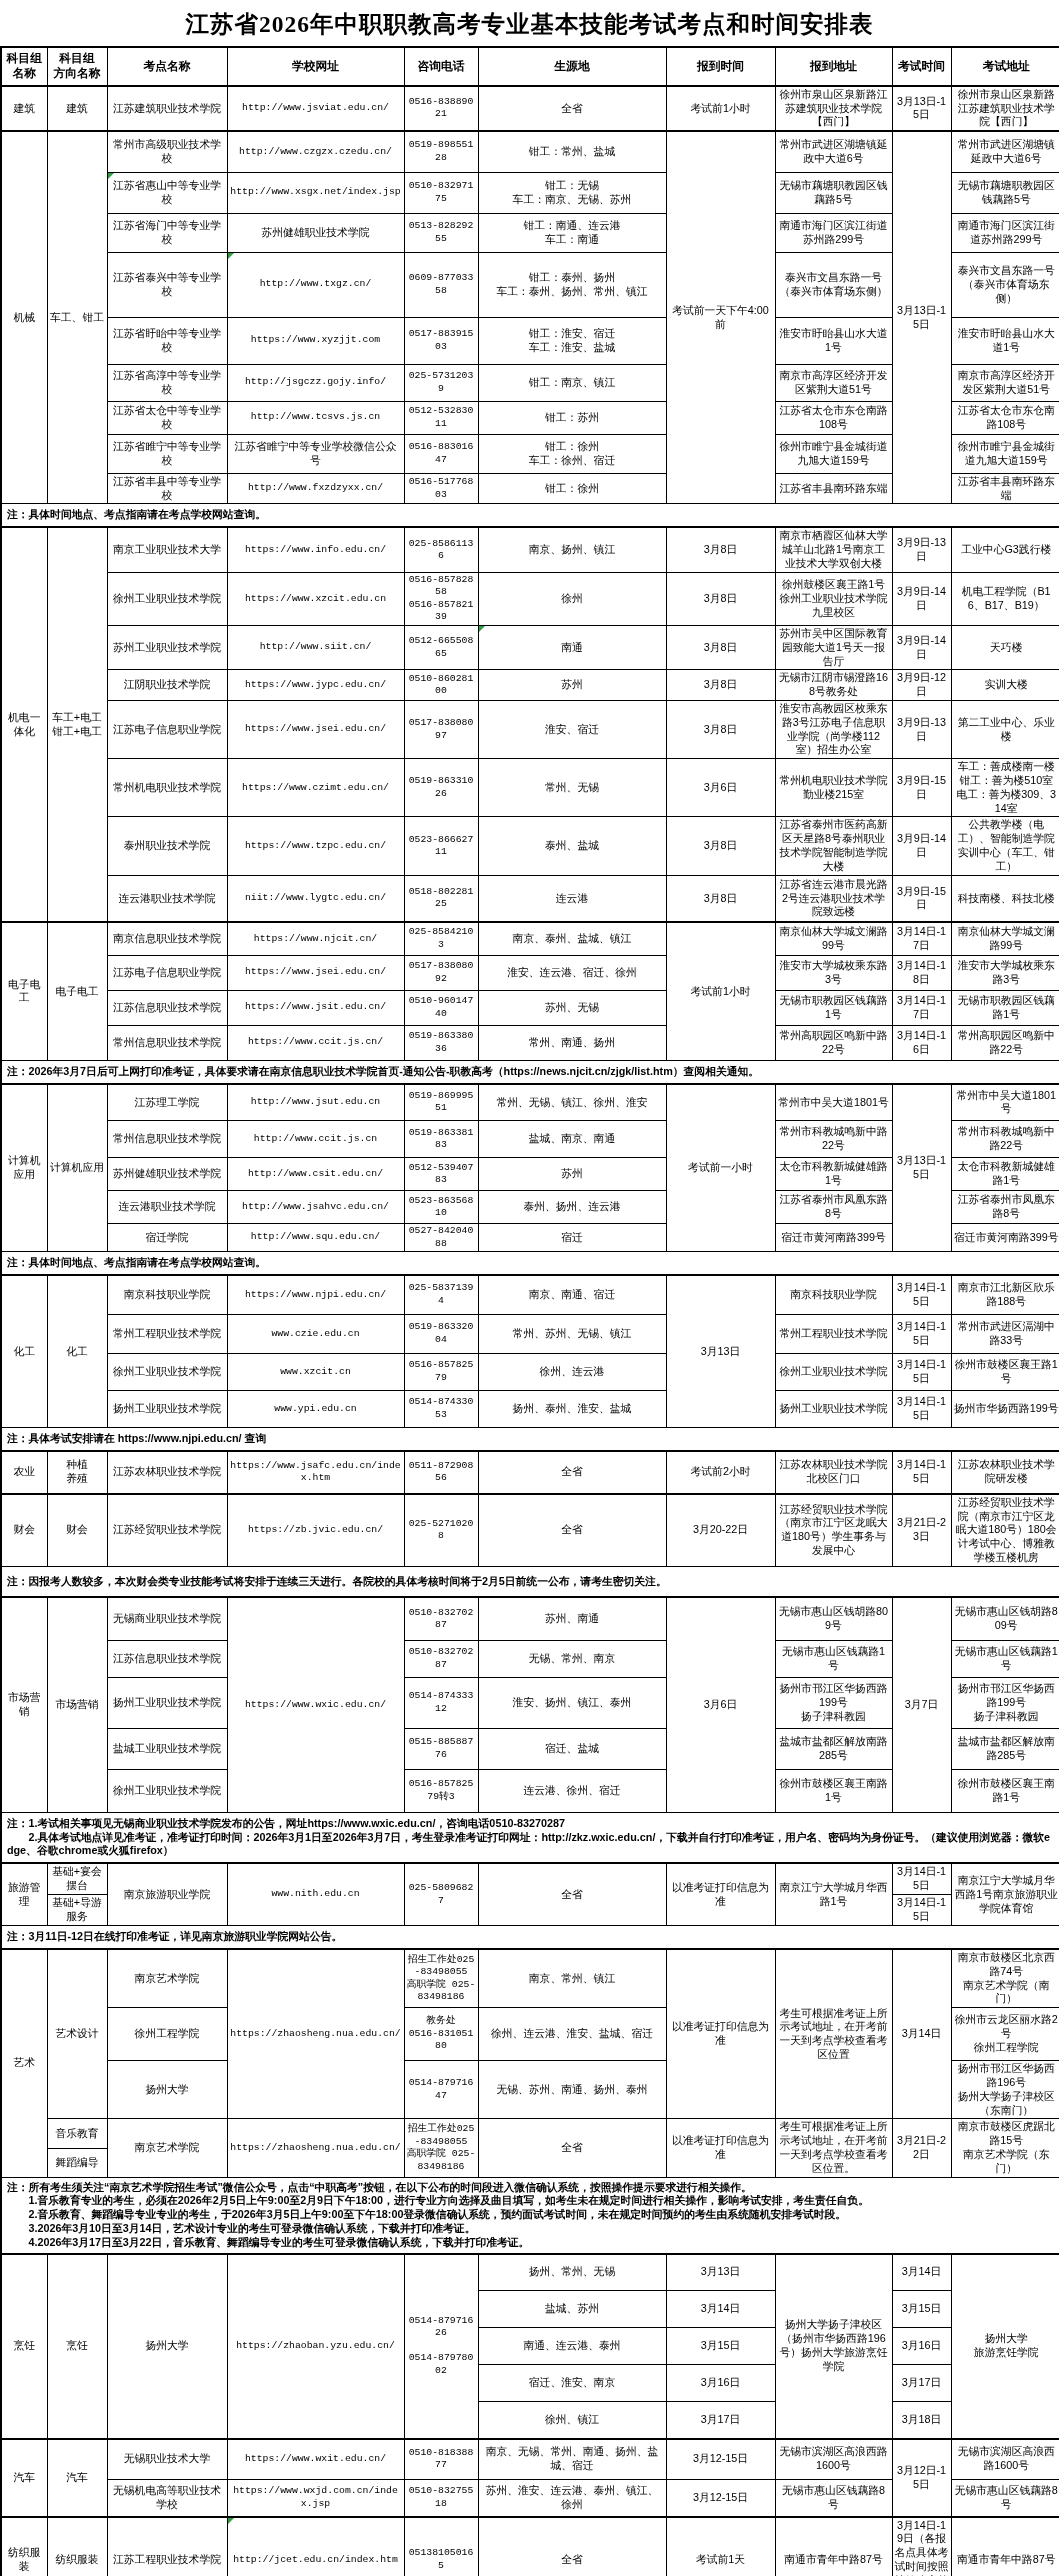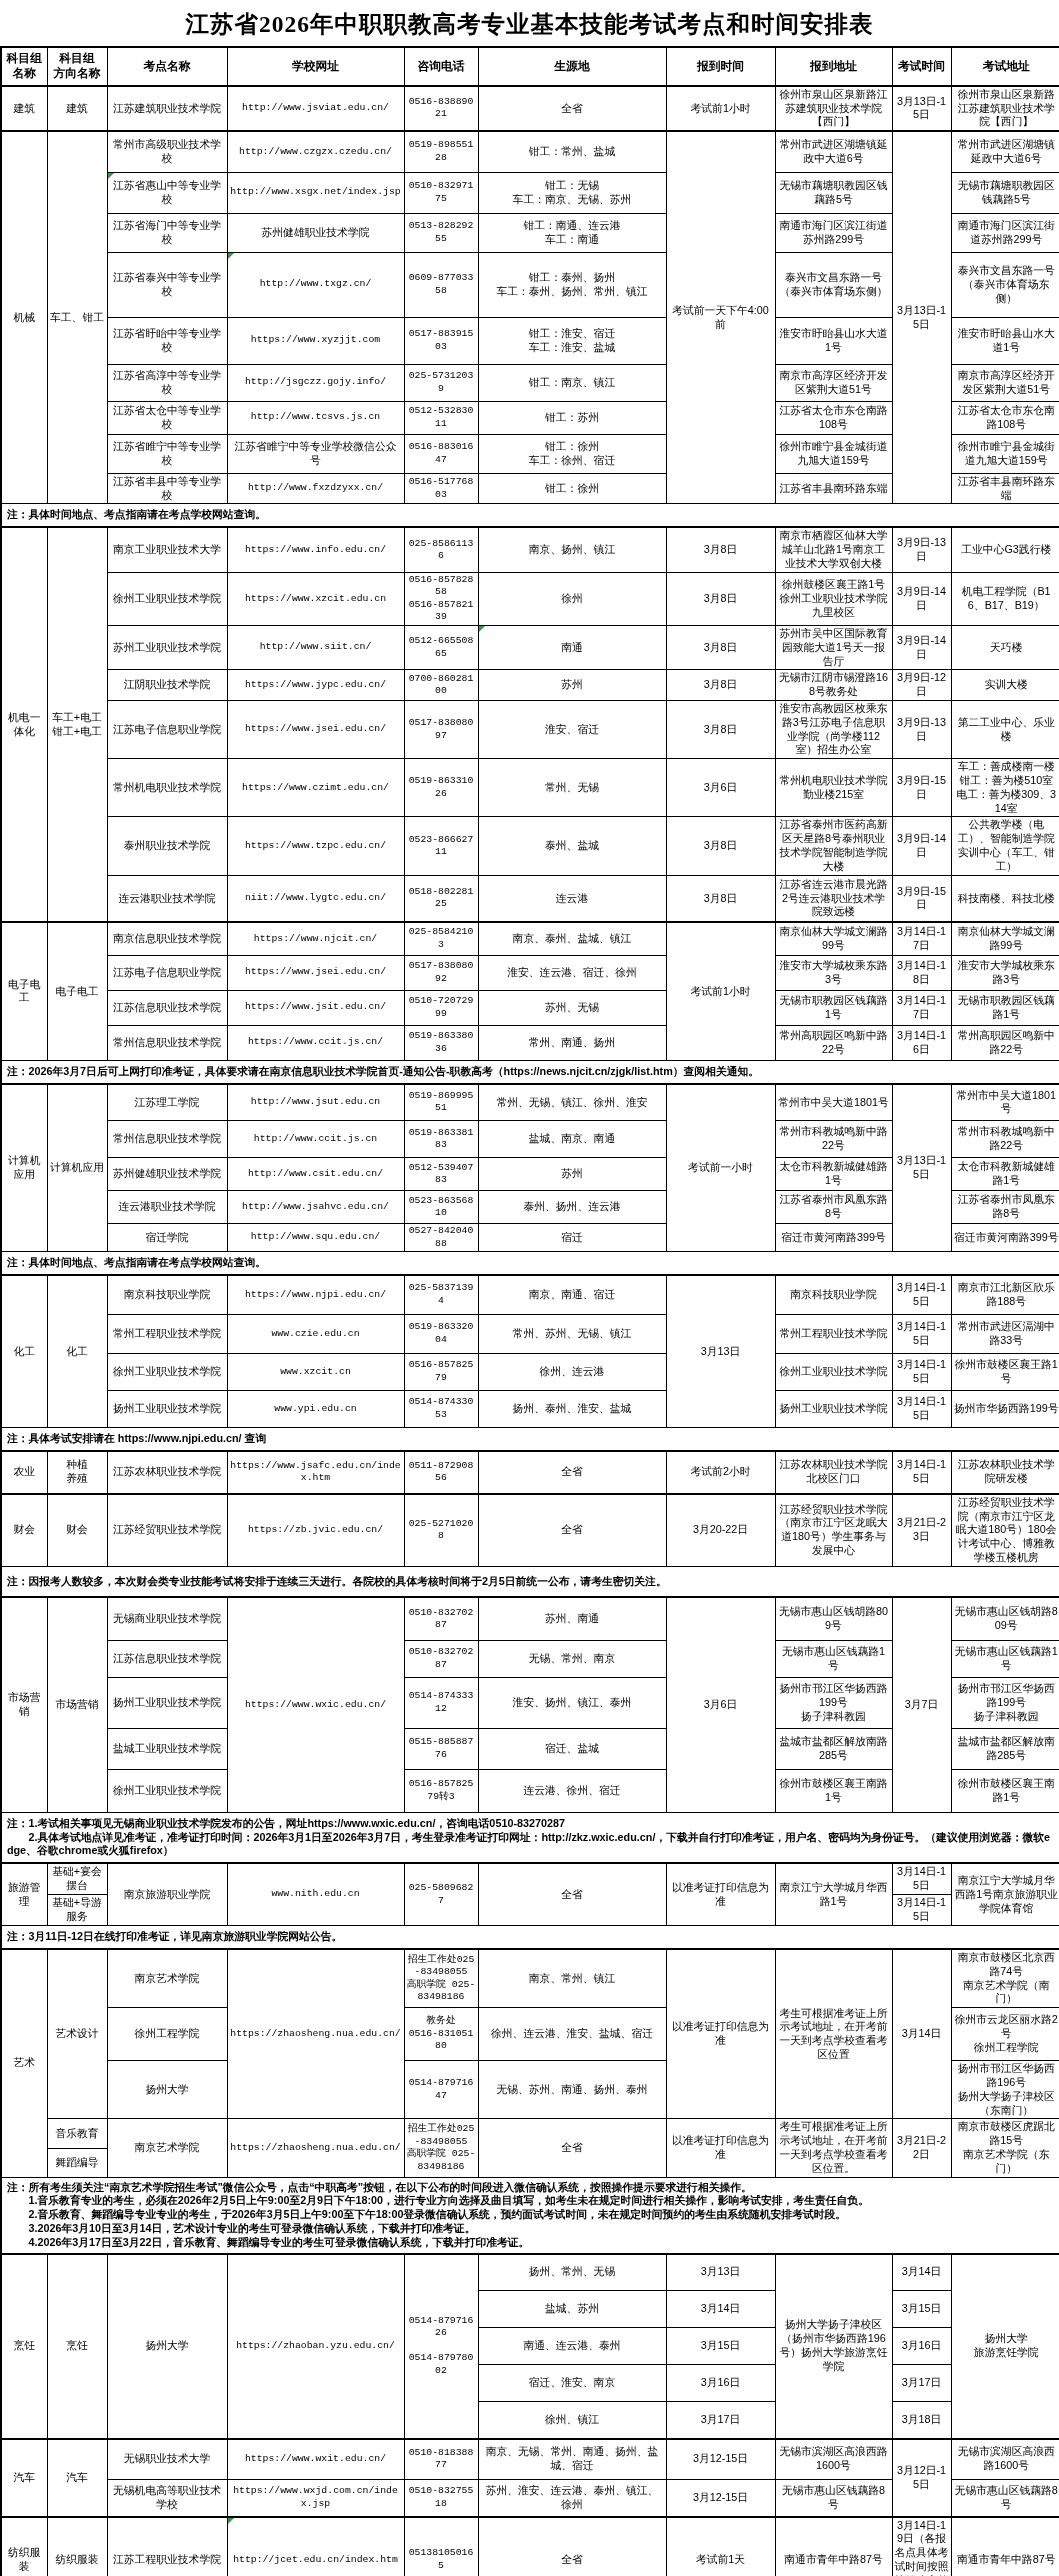--- a/index.html
+++ b/index.html
@@ -174,21 +174,21 @@
         <td class="u">0512-66550865</td>
         <td>南通<i class="fl"></i></td>
         <td>3月8日</td>
         <td>苏州市吴中区国际教育园致能大道1号天一报告厅</td>
         <td>3月9日-14日</td>
         <td>天巧楼</td>
       </tr>
       <tr style="height: 27.5px;">
         <td>江阴职业技术学院</td>
         <td class="u">https://www.jypc.edu.cn/</td>
-        <td class="u">0700-86028100</td>
+        <td class="u">0510-86028100</td>
         <td>苏州</td>
         <td>3月8日</td>
         <td>无锡市江阴市锡澄路168号教务处</td>
         <td>3月9日-12日</td>
         <td>实训大楼</td>
       </tr>
       <tr style="height: 49px;">
         <td>江苏电子信息职业学院</td>
         <td class="u">https://www.jsei.edu.cn/</td>
         <td class="u">0517-83808097</td>
@@ -247,21 +247,21 @@
         <td class="u">https://www.jsei.edu.cn/</td>
         <td class="u">0517-83808092</td>
         <td>淮安、连云港、宿迁、徐州</td>
         <td>淮安市大学城枚乘东路3号</td>
         <td>3月14日-18日</td>
         <td>淮安市大学城枚乘东路3号</td>
       </tr>
       <tr style="height: 35px;">
         <td>江苏信息职业技术学院</td>
         <td class="u">https://www.jsit.edu.cn/</td>
-        <td class="u">0510-72072999</td>
+        <td class="u">0510-96014740</td>
         <td>苏州、无锡</td>
         <td>无锡市职教园区钱藕路1号</td>
         <td>3月14日-17日</td>
         <td>无锡市职教园区钱藕路1号</td>
       </tr>
       <tr style="height: 35px;">
         <td>常州信息职业技术学院</td>
         <td class="u">https://www.ccit.js.cn/</td>
         <td class="u">0519-86338036</td>
         <td>常州、南通、扬州</td>

